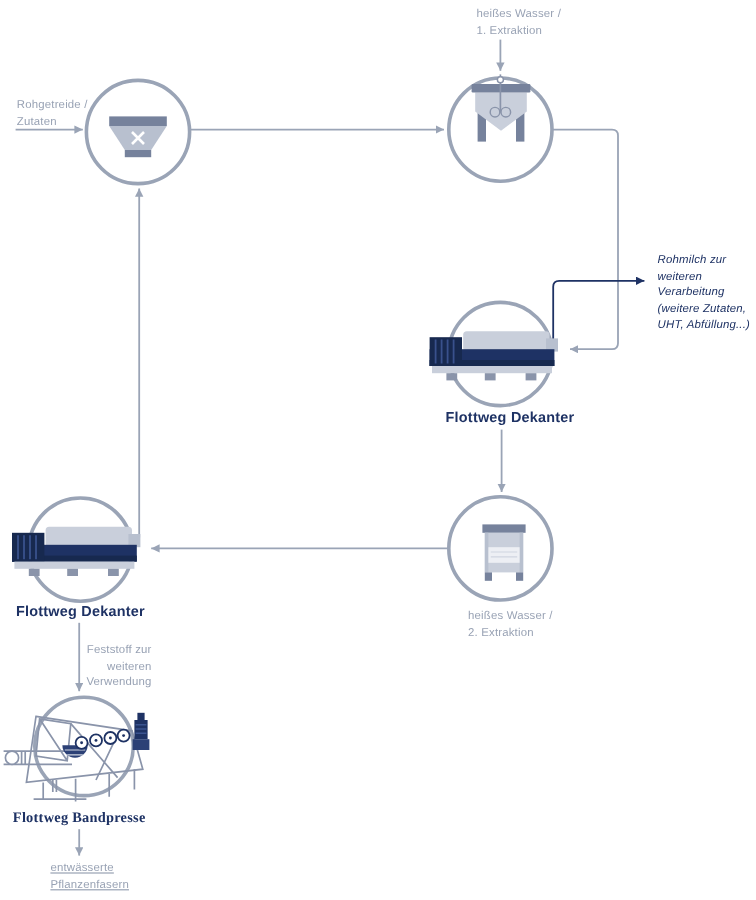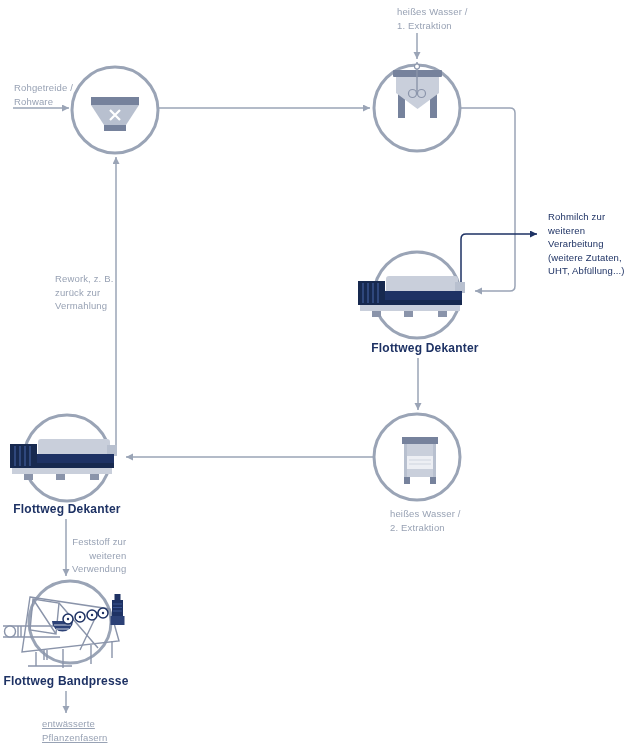--- a/index.html
+++ b/index.html
@@ -5,21 +5,21 @@
   :root{
     --navy:#1e3264; --slate:#76829c; --machine-light:#c9cfdb;
     --line:#9aa4b6; --text-gray:#98a2b4; --background:#ffffff;
   }
   html,body{margin:0;padding:0;background:var(--background);}
   .canvas{position:relative;width:630px;height:750px;background:var(--background);
           font-family:"Liberation Sans",sans-serif;overflow:hidden;}
   .canvas svg{position:absolute;left:0;top:0;}
   .lbl{position:absolute;font:400 9.5px/13.5px "Liberation Sans",sans-serif;
        color:var(--text-gray);white-space:pre-line;letter-spacing:.15px;}
-  .lbl.navy{color:var(--navy);}
+  .lbl.navy{color:var(--navy);font-style:italic;}
   .lbl.bold{font:700 12px/14px "Liberation Sans",sans-serif;color:var(--navy);
             white-space:nowrap;text-align:center;letter-spacing:.2px;}
   
   .s-line{stroke:var(--line);stroke-width:1.5;fill:none;}
   .s-navy{stroke:var(--navy);stroke-width:1.5;fill:none;}
   .s-thin{stroke:#8a94aa;stroke-width:1.4;fill:none;}
   .node-circle{fill:#fff;stroke:var(--line);stroke-width:3;}
   .f-navy{fill:var(--navy);} .f-navy-d{fill:#17294f;} .f-navy-m{fill:#2c4176;}
   .f-slate{fill:var(--slate);} .f-light{fill:var(--machine-light);}
   .f-light2{fill:#b8c0cf;} .f-white{fill:#fff;}
@@ -133,34 +133,31 @@
         <circle cx="103" cy="613" r="1.2" class="f-navy"></circle>
         <rect x="114.5" y="594" width="6" height="6" class="f-navy"></rect>
         <rect x="112" y="600" width="11" height="16" class="f-navy"></rect>
         <path d="M113 604 h9 M113 607.5 h9 M113 611 h9" stroke="#3b5490" stroke-width="1.2" fill="none"></path>
         <rect x="110.5" y="616" width="14" height="9" class="f-navy-m"></rect>
       </g>
     </g>
   </svg>
 
   <div class="lbl" style="left:14px;top:81px;">Rohgetreide /
-Rohware</div>
+Zutaten</div>
   <div class="lbl" style="left:397px;top:5px;">heißes Wasser /
 1. Extraktion</div>
-  <div class="lbl" style="left:55px;top:272px;">Rework, z. B.
-zurück zur
-Vermahlung</div>
   <div class="lbl navy" style="left:548px;top:210px;">Rohmilch zur
 weiteren
 Verarbeitung
 (weitere Zutaten,
 UHT, Abfüllung...)</div>
   <div class="lbl bold" style="left:355px;top:341px;width:140px;">Flottweg Dekanter</div>
   <div class="lbl" style="left:390px;top:507px;">heißes Wasser /
 2. Extraktion</div>
   <div class="lbl bold" style="left:-3px;top:502px;width:140px;">Flottweg Dekanter</div>
   <div class="lbl" style="left:72px;top:535px;text-align:right;">Feststoff zur
 weiteren
 Verwendung</div>
-  <div class="lbl bold" style="left:-1px;top:674px;width:134px;">Flottweg Bandpresse</div>
+  <div class="lbl bold" style="left:-1px;top:674px;width:134px;font-family:Liberation Serif, serif;">Flottweg Bandpresse</div>
   <div class="lbl" style="left:42px;top:717px;text-decoration:underline;">entwässerte
 Pflanzenfasern</div>
 </div>
 
 </body></html>

